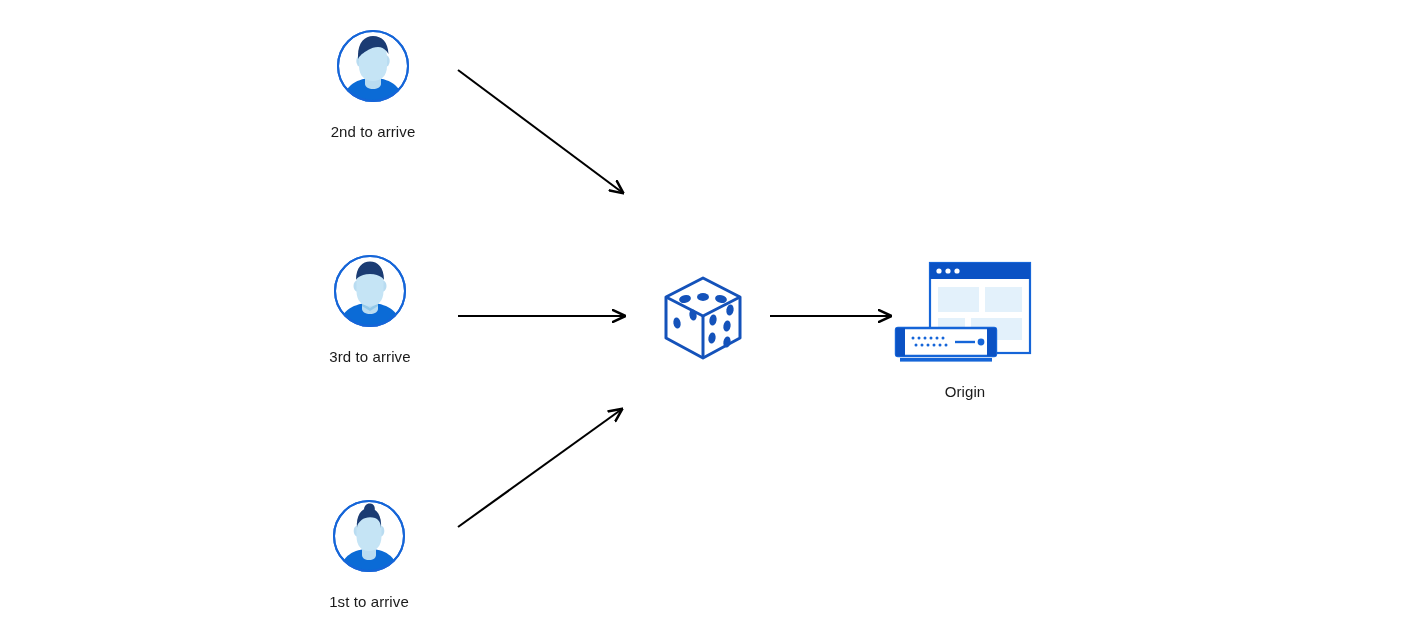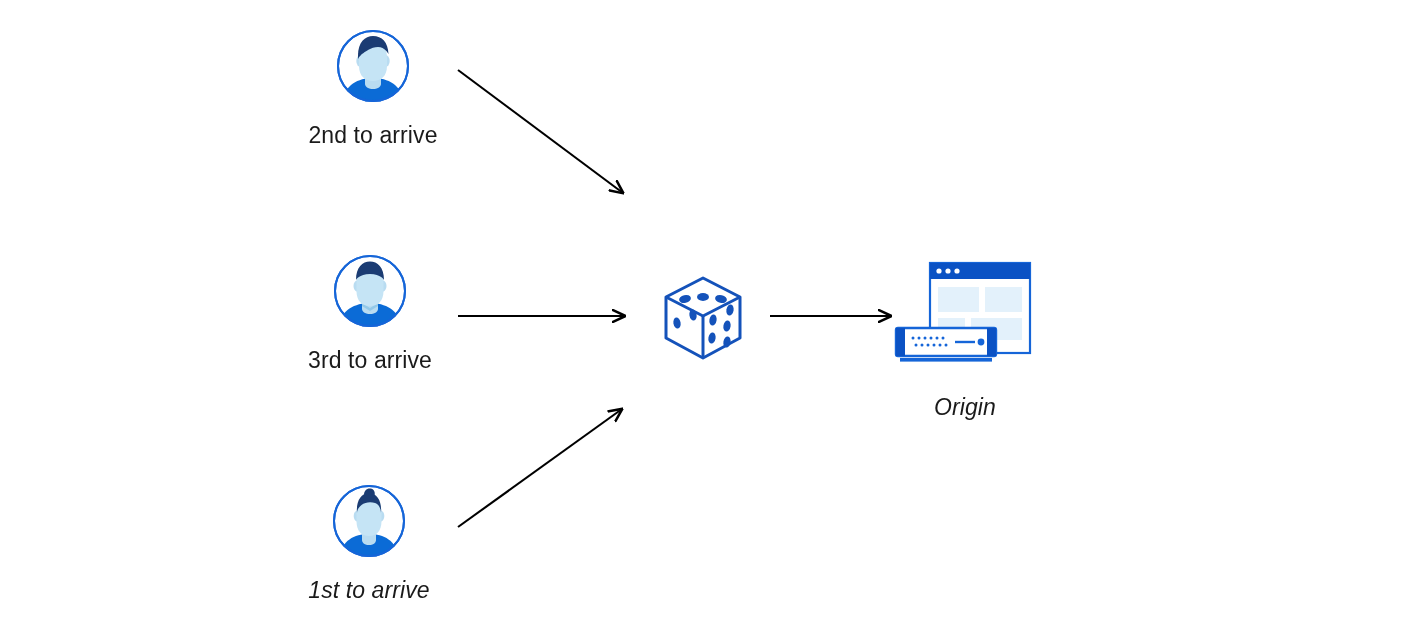--- a/index.html
+++ b/index.html
@@ -22,36 +22,36 @@
     height: 633px;
   }
   .node {
     position: absolute;
     display: flex;
     flex-direction: column;
     align-items: center;
   }
   .node-label {
     font-family: "Liberation Sans", sans-serif;
-    font-size: 23px;
+    font-size: 15px;
     color: #1a1a1a;
     letter-spacing: 0.1px;
     white-space: nowrap;
     line-height: 1;
   }
   .avatar-node { width: 160px; }
   .avatar-node .node-label { margin-top: 20px; }
 
   .person-1 { left: 293px; top: 28px; }
   .person-2 { left: 290px; top: 253px; text-align: center; }
-  .person-3 { left: 289px; top: 483px; font-style: italic; }
+  .person-3 { left: 289px; top: 498px; }
 
   .dice-node { left: 655px; top: 268px; width: 96px; }
   .origin-node { left: 885px; top: 258px; width: 160px; }
-  .origin-node .node-label { margin-top: 28px; font-style: italic; }
+  .origin-node .node-label { margin-top: 16px; }
 
   .svg-layer {
     position: absolute;
     left: 0;
     top: 0;
     pointer-events: none;
   }
   .icon-box { display: block; }
 </style>
 </head>

